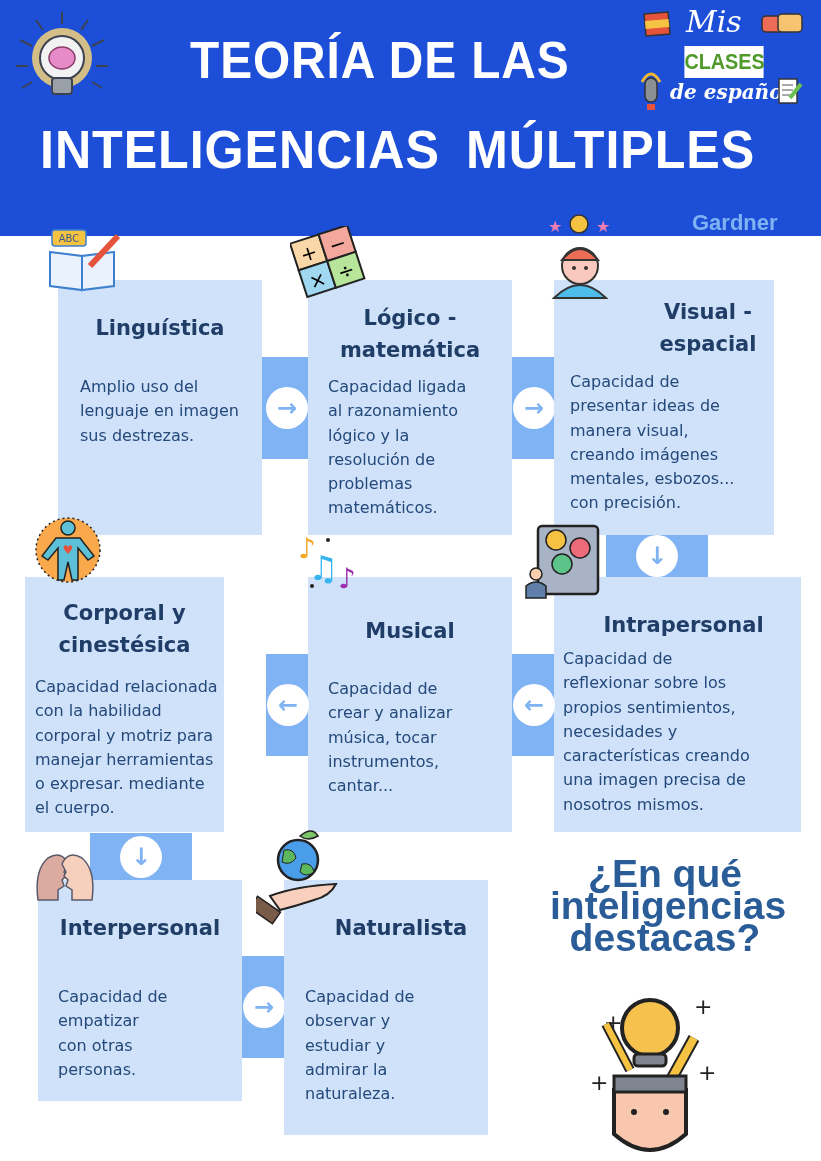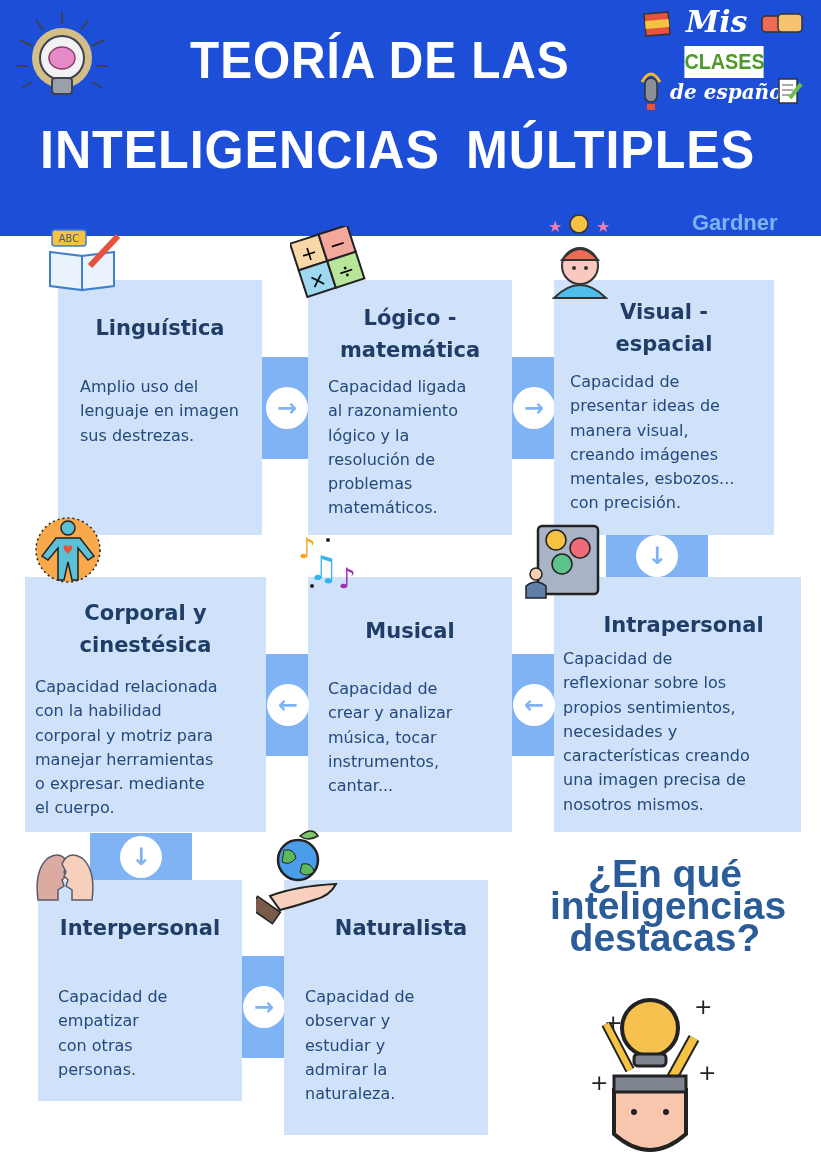--- a/index.html
+++ b/index.html
@@ -2,21 +2,21 @@
 <html><head>
 <meta charset="utf-8">
 <style>
   * { box-sizing: border-box; margin: 0; padding: 0; }
   body { width: 821px; height: 1161px; background: #ffffff; position: relative; overflow: hidden; font-family: "DejaVu Sans", sans-serif; }
   .header { position: absolute; left: 0; top: 0; width: 821px; height: 236px; background: #1d4ed8; }
   .title1 { position: absolute; left: 190px; top: 30px; font-family: "Liberation Sans", sans-serif; font-weight: bold; font-size: 52px; color: #ffffff; letter-spacing: 1px; transform: scaleX(0.92); transform-origin: left; }
   .title2 { position: absolute; left: 40px; top: 118px; font-family: "Liberation Sans", sans-serif; font-weight: bold; font-size: 54px; color: #ffffff; letter-spacing: 1px; word-spacing: 12px; transform: scaleX(0.93); transform-origin: left; }
   .bulb-logo { position: absolute; left: 14px; top: 10px; width: 96px; height: 90px; }
   .brand { position: absolute; left: 636px; top: 4px; width: 180px; height: 122px; }
-  .brand-mis { position: absolute; left: 50px; top: 0; font-family: "DejaVu Serif", serif; font-style: italic; font-size: 30px; color: #ffffff; font-weight: bold; }
+  .brand-mis { position: absolute; left: 50px; top: 0; font-family: "DejaVu Serif", serif; font-style: italic; font-size: 30px; color: #ffffff; }
   .brand-clases { position: absolute; left: 44px; top: 42px; width: 88px; height: 32px; background: #ffffff; color: #4f9a2a; font-family: "Liberation Sans", sans-serif; font-weight: bold; font-size: 22px; text-align: center; line-height: 32px; transform: scaleX(0.9); }
   .brand-de { position: absolute; left: 34px; top: 76px; font-family: "DejaVu Serif", serif; font-style: italic; font-size: 20px; color: #ffffff; font-weight: bold; }
   .gardner { position: absolute; left: 692px; top: 210px; font-family: "Liberation Sans", sans-serif; font-weight: bold; font-size: 22px; color: #7fb3f3; }
 
   .card { position: absolute; background: #cfe2f9; }
   .card-title { position: absolute; left: 0; width: 100%; text-align: center; font-family: "DejaVu Sans", sans-serif; font-weight: bold; font-size: 21px; color: #1f3d66; line-height: 32px; }
   .card-text { position: absolute; font-family: "DejaVu Sans", sans-serif; font-size: 16px; color: #24497a; line-height: 24.3px; white-space: pre-line; }
   .conn { position: absolute; background: #7fb3f3; }
   .circle { position: absolute; width: 42px; height: 42px; border-radius: 50%; background: #ffffff; display: flex; align-items: center; justify-content: center; color: #7fb3f3; font-size: 24px; font-weight: bold; line-height: 1; }
   .icon { position: absolute; }
@@ -116,21 +116,21 @@
     <rect x="38" y="34" width="30" height="28" fill="#b7e59a" stroke="#222" stroke-width="2"></rect>
     <text x="23" y="28" font-size="20" text-anchor="middle" font-family="DejaVu Sans, sans-serif">+</text>
     <text x="53" y="28" font-size="20" text-anchor="middle" font-family="DejaVu Sans, sans-serif">−</text>
     <text x="23" y="56" font-size="20" text-anchor="middle" font-family="DejaVu Sans, sans-serif">×</text>
     <text x="53" y="56" font-size="20" text-anchor="middle" font-family="DejaVu Sans, sans-serif">÷</text>
   </g>
 </svg>
 <div class="circle" style="left:513px;top:387px;">→</div>
 
 <div class="card" style="left:554px;top:280px;width:220px;height:255px;">
-  <div class="card-title" style="top:16px;white-space:pre-line;">Visual -
+  <div class="card-title" style="top:16px;white-space:pre-line;margin-left:44px;">Visual -
 espacial</div>
   <div class="card-text" style="left:16px;top:90px;">Capacidad de
 presentar ideas de
 manera visual,
 creando imágenes
 mentales, esbozos...
 con precisión.</div>
 </div>
 <svg class="icon" style="left:544px;top:210px" width="72" height="90" viewBox="0 0 72 90">
   <text x="4" y="22" font-size="16" fill="#ef7fb0">★</text>
@@ -174,21 +174,21 @@
 </div>
 <svg class="icon" style="left:298px;top:530px" width="64" height="62" viewBox="0 0 64 62">
   <text x="0" y="28" font-size="28" fill="#f5a623">♪</text>
   <text x="10" y="50" font-size="34" fill="#35b5ef">♫</text>
   <text x="40" y="58" font-size="28" fill="#9b2fae">♪</text>
   <circle cx="30" cy="10" r="2" fill="#222"></circle>
     <circle cx="14" cy="56" r="2" fill="#222"></circle>
 </svg>
 <div class="circle" style="left:267px;top:684px;">←</div>
 
-<div class="card" style="left:25px;top:577px;width:241px;height:255px;text-decoration:underline;">
+<div class="card" style="left:25px;top:577px;width:199px;height:255px;text-decoration:underline;">
   <div class="card-title" style="top:20px;white-space:pre-line;">Corporal y
 cinestésica</div>
   <div class="card-text" style="left:10px;top:98px;">Capacidad relacionada
 con la habilidad
 corporal y motriz para
 manejar herramientas
 o expresar. mediante
 el cuerpo.</div>
 </div>
 <svg class="icon" style="left:34px;top:516px" width="68" height="70" viewBox="0 0 68 70">

